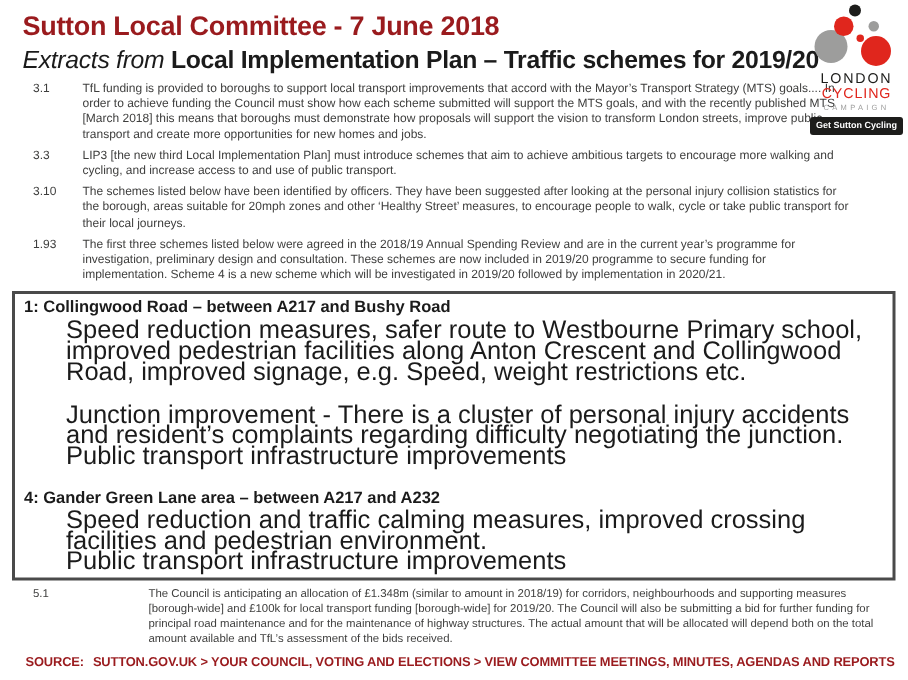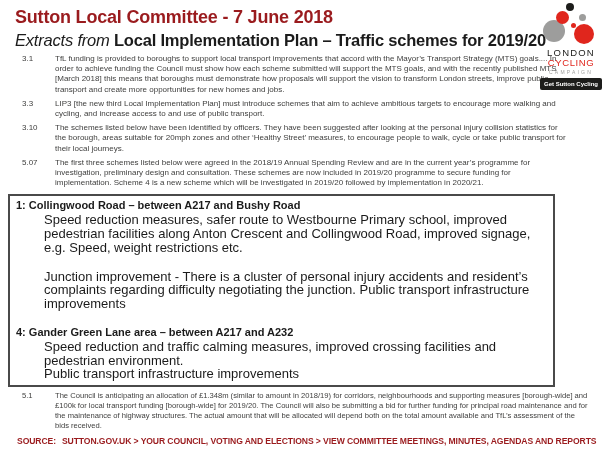--- a/index.html
+++ b/index.html
@@ -42,36 +42,36 @@
   .intro { margin-top:3px; width:552px; }
   .para { display:flex; margin:0 0 4px 7px; }
   .para .num {
     width:33px; flex:0 0 33px; font-size:8px; line-height:10.2px;
     color:var(--body-gray,#3e3e3d);
   }
   .para .ptext { flex:1; font-size:8px; line-height:10.2px; color:var(--body-gray,#3e3e3d); }
 
   
   .schemes-box {
-    width:547px; margin:6px 0 0 -7px;
+    width:589px; margin:6px 0 0 -7px;
     border:2px solid var(--box-border,#4a4a4a);
     background:#fff; padding:3px 8px 4px 6px;
   }
   .scheme { margin-bottom:15px; }
   .scheme:last-child { margin-bottom:0; }
   .scheme-title { font-size:11px; font-weight:bold; line-height:13.8px; color:var(--text-black,#1b1b1b); }
   .scheme-body {
-    font-size:13px; line-height:13.8px; color:var(--text-black,#1b1b1b);
+    font-size:17px; line-height:13.8px; color:var(--text-black,#1b1b1b);
     padding-left:28px; padding-right:6px; white-space:pre-line;
   }
 
   
   .funding { margin-top:4px; width:575px; }
   .funding .num { font-size:7.6px; line-height:10px; }
-  .funding .ptext { font-size:7.6px; line-height:10px; }
+  .funding .ptext { font-size:7.6px; line-height:10px;margin-left:44px; }
 
   
   .source {
     margin:5px 0 0 2px; white-space:nowrap;
     font-size:8.6px; font-weight:bold; letter-spacing:-0.1px;
     color:var(--title-red,#9a1b1e);
   }
   .source .src-label { margin-right:6px; }
 </style>
 </head>
@@ -107,21 +107,21 @@
     </div>
     <div class="para">
       <span class="num">3.3</span>
       <span class="ptext">LIP3 [the new third Local Implementation Plan] must introduce schemes that aim to achieve ambitious targets to encourage more walking and cycling, and increase access to and use of public transport.</span>
     </div>
     <div class="para">
       <span class="num">3.10</span>
       <span class="ptext">The schemes listed below have been identified by officers. They have been suggested after looking at the personal injury collision statistics for the borough, areas suitable for 20mph zones and other ‘Healthy Street’ measures, to encourage people to walk, cycle or take public transport for their local journeys.</span>
     </div>
     <div class="para">
-      <span class="num">5.07</span>
+      <span class="num">1.93</span>
       <span class="ptext">The first three schemes listed below were agreed in the 2018/19 Annual Spending Review and are in the current year’s programme for investigation, preliminary design and consultation. These schemes are now included in 2019/20 programme to secure funding for implementation. Scheme 4 is a new scheme which will be investigated in 2019/20 followed by implementation in 2020/21.</span>
     </div>
   </div>
 
   <div class="schemes-box">
     <div class="scheme">
       <div class="scheme-title">1: Collingwood Road – between A217 and Bushy Road</div>
       <div class="scheme-body">Speed reduction measures, safer route to Westbourne Primary school, improved pedestrian facilities along Anton Crescent and Collingwood Road, improved signage, e.g. Speed, weight restrictions etc.</div>
     </div>
     <div class="scheme">

